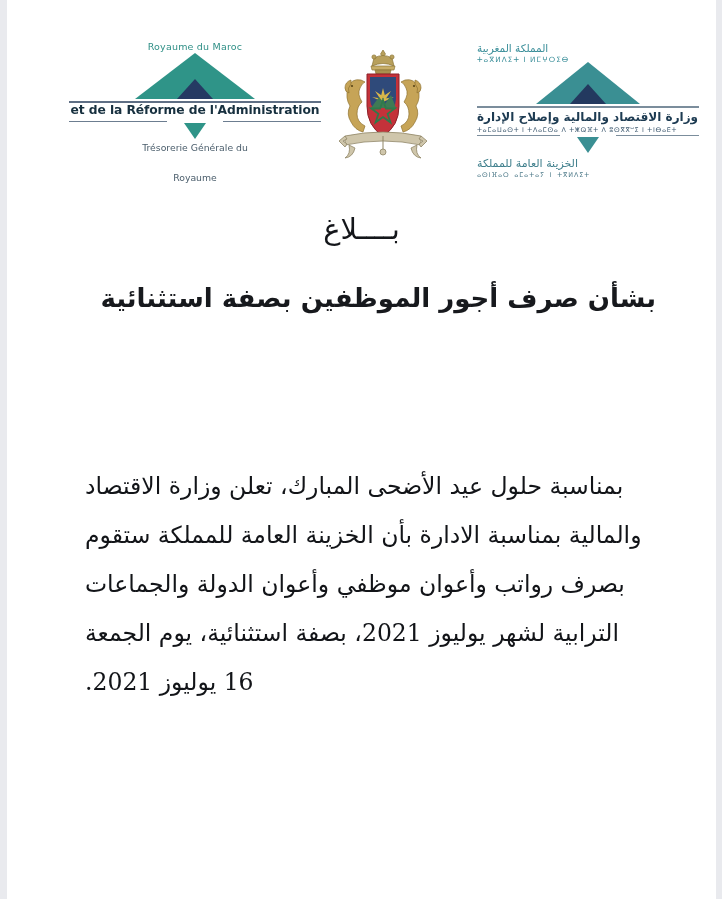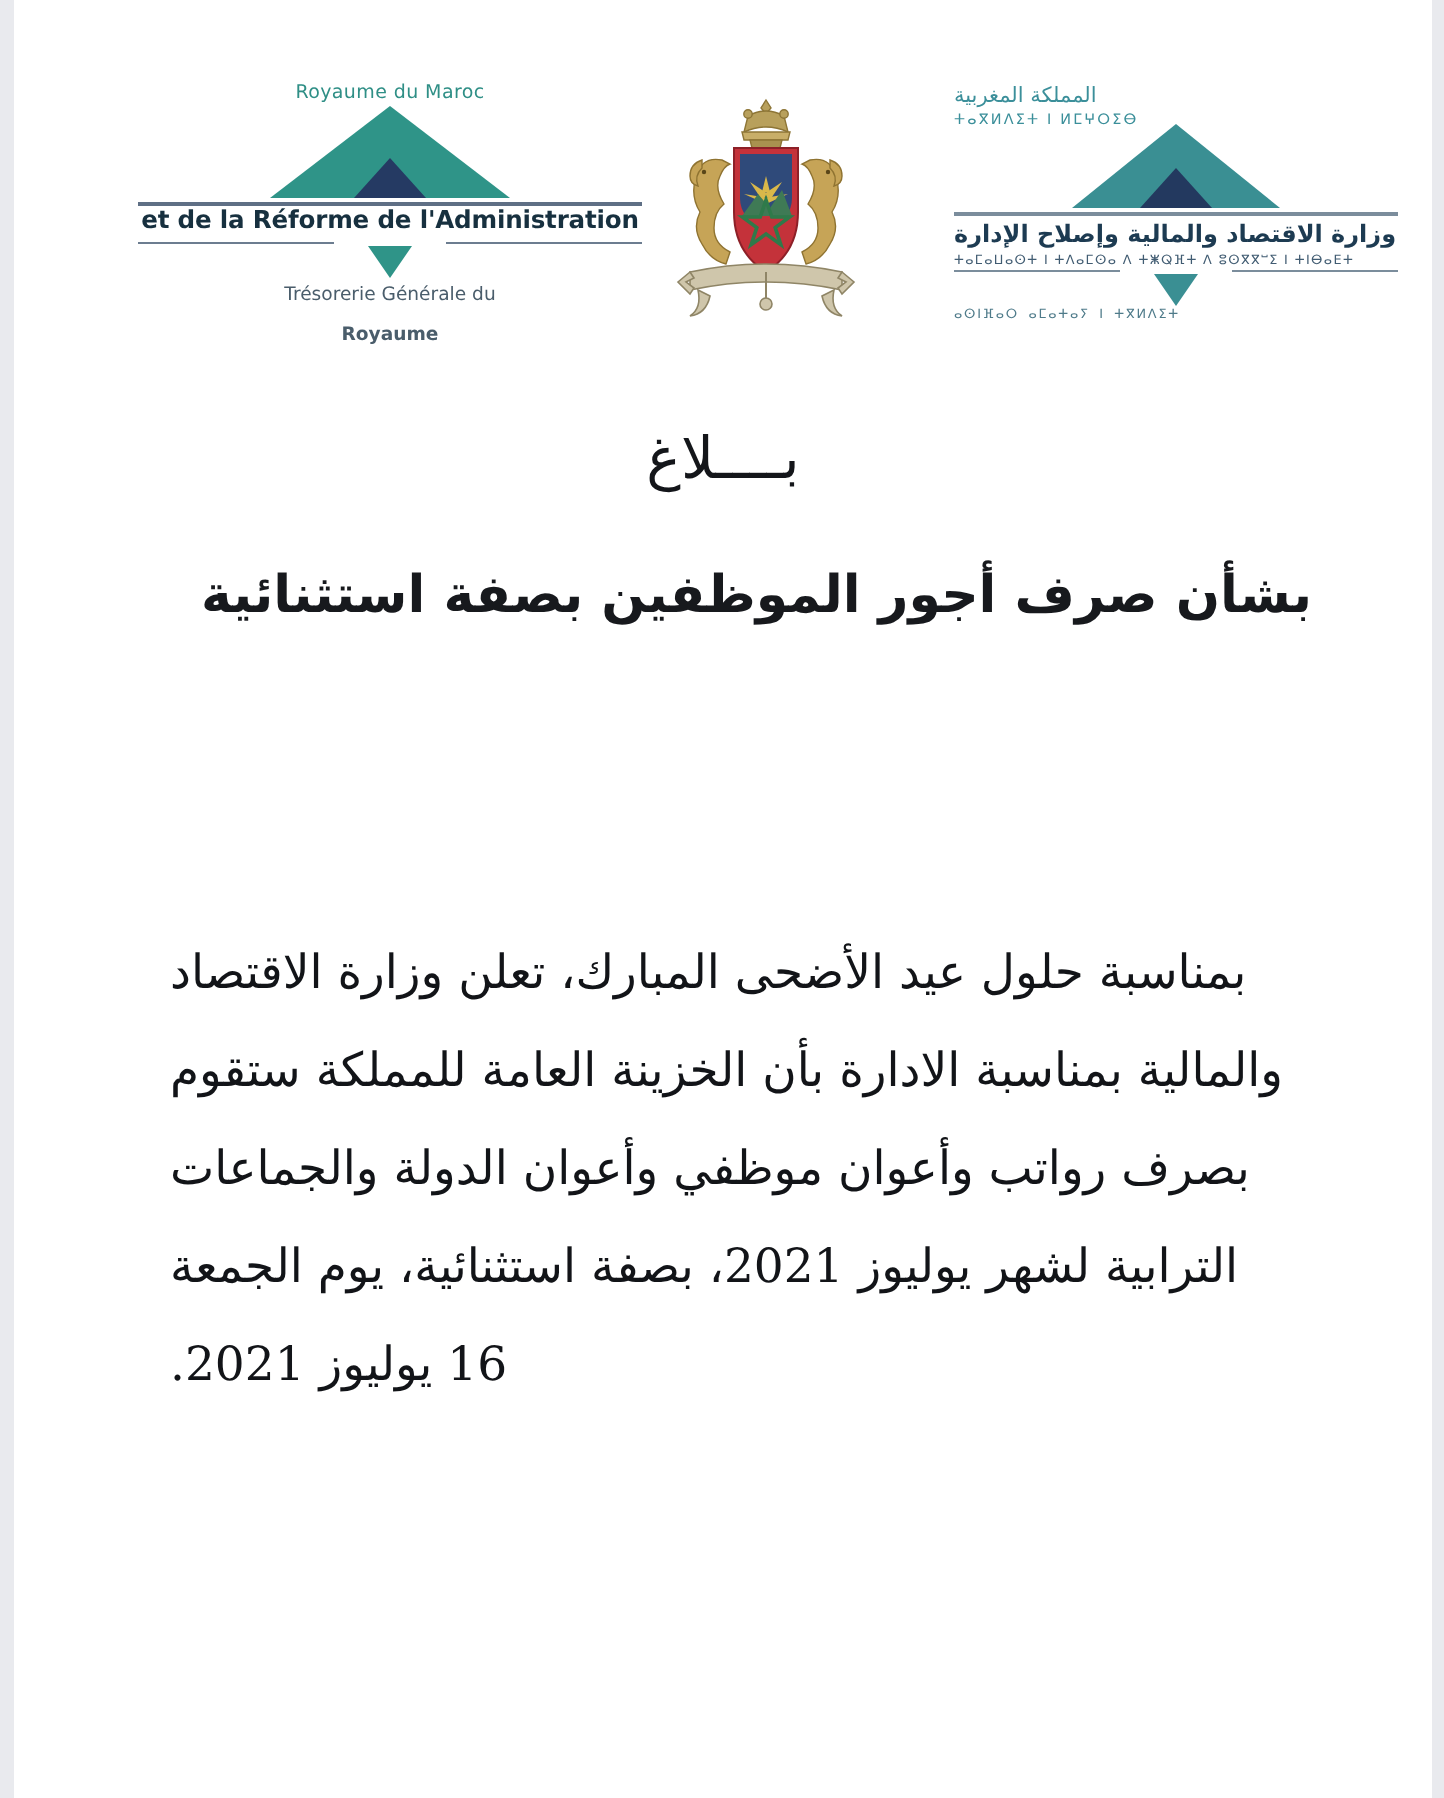--- a/index.html
+++ b/index.html
@@ -247,21 +247,21 @@
       <div class="ministry" style="padding-top:0;">et de la Réforme de l'Administration</div>
 
       <div class="rule-row">
         <div class="rule-seg"></div>
         <div class="rule-gap"></div>
         <div class="rule-seg"></div>
       </div>
       <div class="tri-down"></div>
 
       <div class="tg">Trésorerie Générale du</div>
-      <div class="tg" style="margin-top:8px;font-weight:bold;">Royaume</div>
+      <div class="tg" style="margin-top:18px;">Royaume</div>
     </div>
 
     <div class="coat">
       <svg viewBox="0 0 108 122" width="108" height="122" aria-hidden="true">
 
         <g fill="#b8a05c" stroke="#8d7536" stroke-width="0.7">
           <path d="M54 6 L56.5 10 L54 13 L51.5 10 Z"></path>
           <path d="M45 14 Q54 9 63 14 L65 22 Q54 17 43 22 Z"></path>
           <circle cx="45" cy="13" r="2.1"></circle>
           <circle cx="63" cy="13" r="2.1"></circle>
@@ -325,20 +325,21 @@
       <div class="ministry-ar">وزارة الاقتصاد والمالية وإصلاح الإدارة</div>
       <div class="tifinagh-mid">ⵜⴰⵎⴰⵡⴰⵙⵜ ⵏ ⵜⴷⴰⵎⵙⴰ ⴷ ⵜⵥⵕⴼⵜ ⴷ ⵓⵙⴳⴳⵯⵉ ⵏ ⵜⵏⴱⴰⴹⵜ</div>
 
       <div class="rule-row">
         <div class="rule-seg rule-ar"></div>
         <div class="rule-gap"></div>
         <div class="rule-seg rule-ar"></div>
       </div>
       <div class="tri-down ar"></div>
 
+      <div class="tg-ar">الخزينة العامة للمملكة</div>
       <div class="tifinagh-bot">ⴰⵙⵏⴼⴰⵔ ⴰⵎⴰⵜⴰⵢ ⵏ ⵜⴳⵍⴷⵉⵜ</div>
     </div>
   </div>
 
   <div class="doc-title">بــــلاغ</div>
 
   <div class="doc-subtitle">
     <div>بشأن صرف أجور الموظفين بصفة استثنائية</div>
   </div>
 

